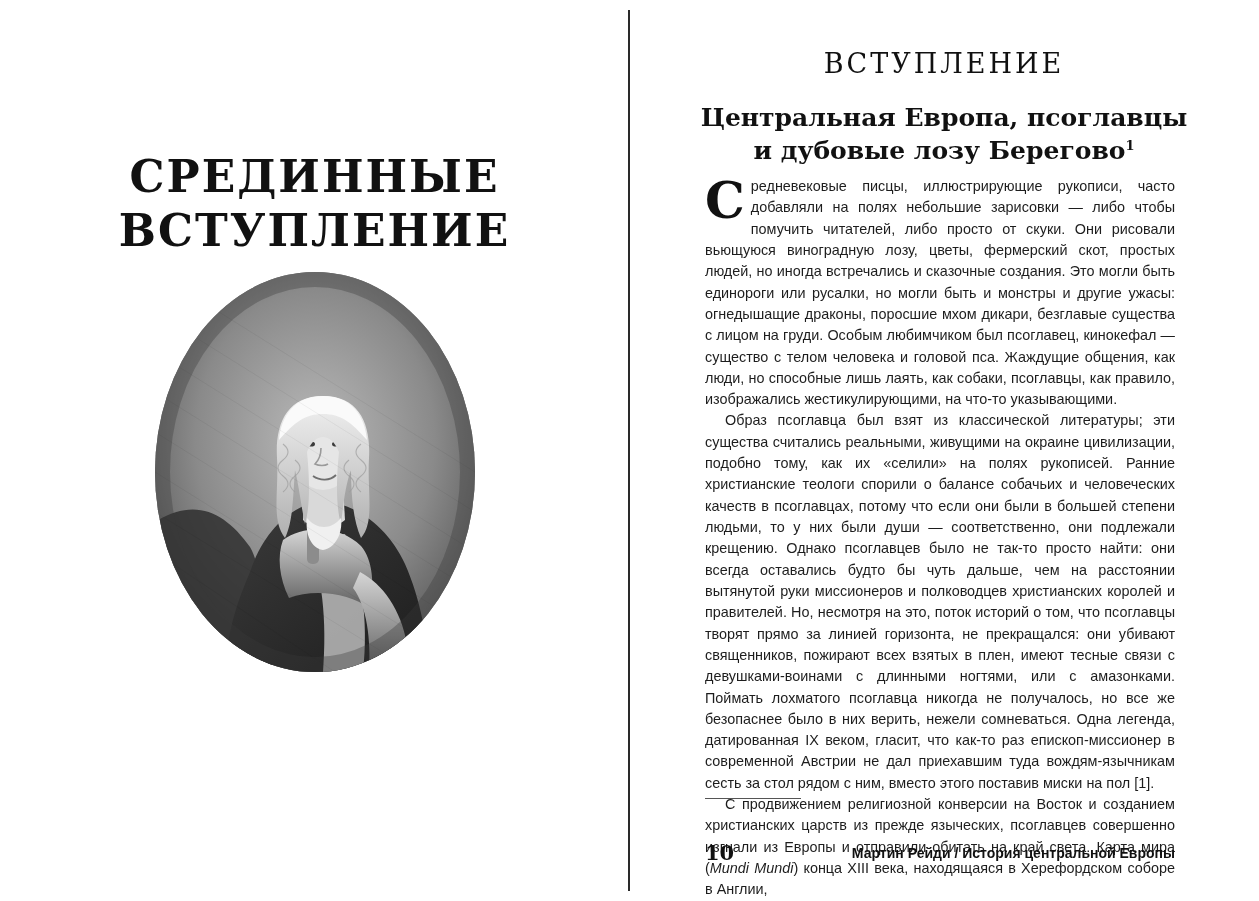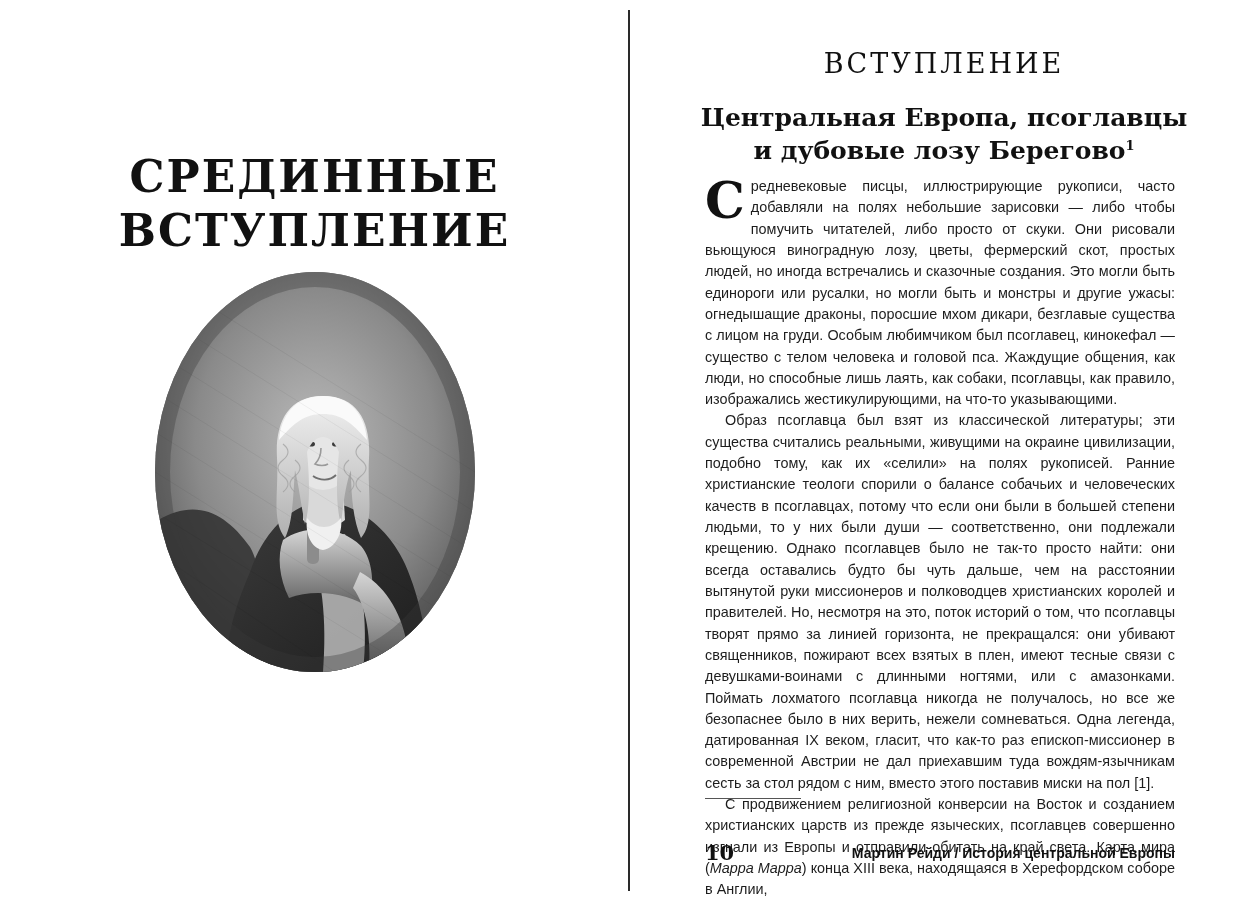--- a/index.html
+++ b/index.html
@@ -263,21 +263,21 @@
       <div class="chapter-kicker">ВСТУПЛЕНИЕ</div>
       <div class="chapter-title">
         <span>Центральная Европа, псоглавцы</span><br>
         <span>и дубовые лозу Берегово</span><sup>1</sup>
       </div>
     </div>
 
     <div class="body-col">
       <p class="first"><span class="dropcap">С</span><span>редневековые писцы, иллюстрирующие рукописи, часто добавляли на полях небольшие зарисовки — либо чтобы помучить читателей, либо просто от скуки. Они рисовали вьющуюся виноградную лозу, цветы, фермерский скот, простых людей, но иногда встречались и сказочные создания. Это могли быть единороги или русалки, но могли быть и монстры и другие ужасы: огнедышащие драконы, поросшие мхом дикари, безглавые существа с лицом на груди. Особым любимчиком был псоглавец, кинокефал — существо с телом человека и головой пса. Жаждущие общения, как люди, но способные лишь лаять, как собаки, псоглавцы, как правило, изображались жестикулирующими, на что-то указывающими.</span></p>
       <p>Образ псоглавца был взят из классической литературы; эти существа считались реальными, живущими на окраине цивилизации, подобно тому, как их «селили» на полях рукописей. Ранние христианские теологи спорили о балансе собачьих и человеческих качеств в псоглавцах, потому что если они были в большей степени людьми, то у них были души — соответственно, они подлежали крещению. Однако псоглавцев было не так-то просто найти: они всегда оставались будто бы чуть дальше, чем на расстоянии вытянутой руки миссионеров и полководцев христианских королей и правителей. Но, несмотря на это, поток историй о том, что псоглавцы творят прямо за линией горизонта, не прекращался: они убивают священников, пожирают всех взятых в плен, имеют тесные связи с девушками-воинами с длинными ногтями, или с амазонками. Поймать лохматого псоглавца никогда не получалось, но все же безопаснее было в них верить, нежели сомневаться. Одна легенда, датированная IX веком, гласит, что как-то раз епископ-миссионер в современной Австрии не дал приехавшим туда вождям-язычникам сесть за стол рядом с ним, вместо этого поставив миски на пол [1].</p>
-      <p><span>С продвижением религиозной конверсии на Восток и созданием христианских царств из прежде языческих, псоглавцев совершенно изгнали из Европы и отправили обитать на край света. Карта мира (</span><em>Mappa Mappa</em><span>) конца XIII века, находящаяся в Херефордском соборе в Англии,</span></p>
+      <p><span>С продвижением религиозной конверсии на Восток и созданием христианских царств из прежде языческих, псоглавцев совершенно изгнали из Европы и отправили обитать на край света. Карта мира (</span><em>Mundi Mundi</em><span>) конца XIII века, находящаяся в Херефордском соборе в Англии,</span></p>
     </div>
 
     <div class="footnote-rule"></div>
 
     <div class="folio">10</div>
     <div class="running-head">Мартин Рейди / История центральной Европы</div>
   </div>
 
 </div>
 

